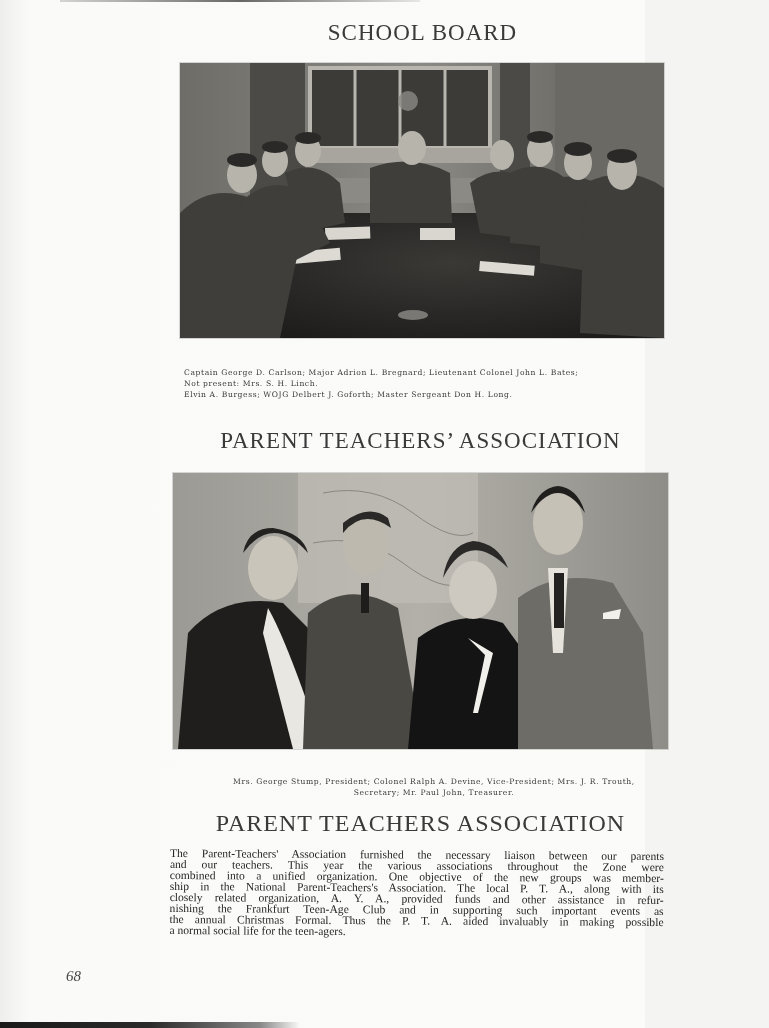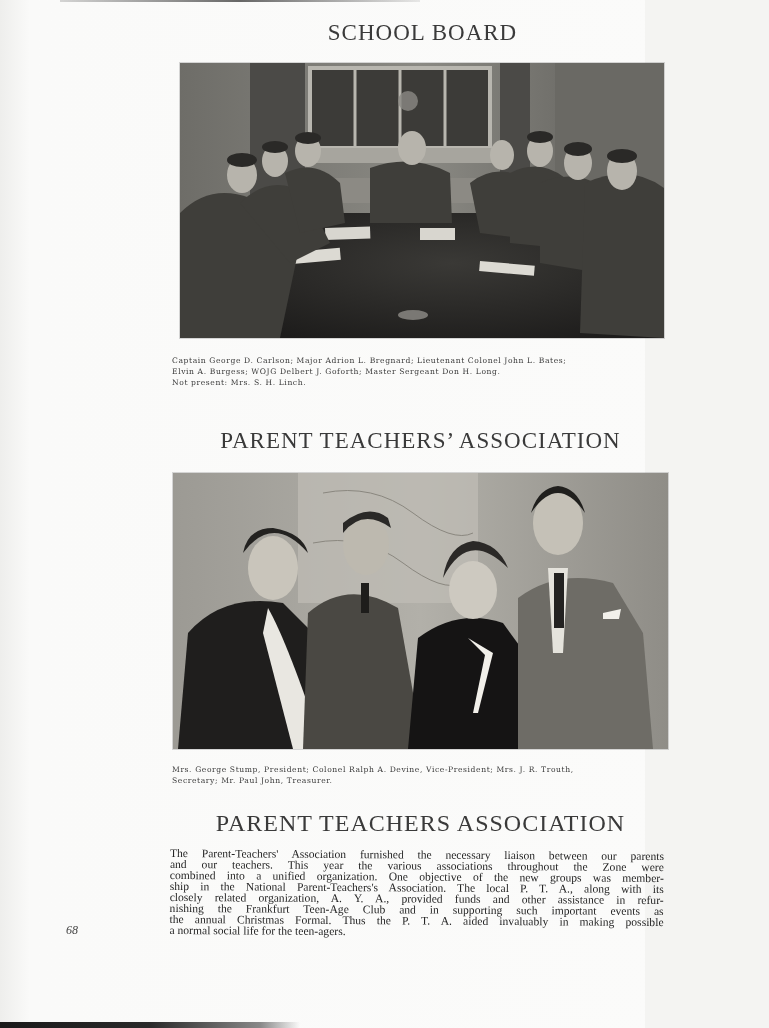--- a/index.html
+++ b/index.html
@@ -34,42 +34,42 @@
     .photo {
       position: absolute; overflow: hidden;
       box-shadow: 0 0 0 1px rgba(0,0,0,0.15);
     }
     .photo-board { left: 180px; top: 63px; width: 484px; height: 275px; background: #4a4a46; }
     .photo-pta   { left: 173px; top: 473px; width: 495px; height: 276px; background: #8a8880; }
 
     .caption {
       position: absolute; font-family: "DejaVu Serif", serif;
       font-size: 7.6px; line-height: 11px; color: #3a3a3a; letter-spacing: 0.6px;
-      margin: 4px;
+      margin: 16px;
     }
     .cap-board { left: 168px; top: 351px; width: 500px; }
     .cap-board span { display: block; white-space: nowrap; }
     .cap-pta { left: 168px; top: 760px; width: 500px; }
-    .cap-pta span { display: block; white-space: nowrap; }
+    .cap-pta span { display: block; white-space: nowrap; text-align: center; }
 
     .body-text {
       position: absolute; left: 170px; top: 848px; width: 494px;
       font-family: "Liberation Serif", serif;
       font-size: 11.6px; line-height: 11px; color: #262626;
       text-align: justify; margin: 0;
       transform: rotate(0.35deg);
       transform-origin: left top;
     }
     .body-text span { display: block; text-align: justify; text-align-last: justify; white-space: nowrap; }
     .body-text span.last { text-align-last: left; }
 
     .page-number {
-      position: absolute; left: 66px; top: 923px;
+      position: absolute; left: 66px; top: 968px;
       font-family: "Liberation Serif", serif; font-style: italic;
-      font-size: 12px; color: #444;
+      font-size: 15px; color: #444;
     }
   </style>
 </head>
 <body>
 
 <div class="page">
   <div class="top-edge"></div>
 
   <h1 class="heading h-school">SCHOOL BOARD</h1>
 
@@ -135,22 +135,22 @@
         <ellipse cx="128" cy="75" rx="13" ry="6"></ellipse>
         <ellipse cx="360" cy="74" rx="13" ry="6"></ellipse>
         <ellipse cx="398" cy="86" rx="14" ry="7"></ellipse>
         <ellipse cx="442" cy="93" rx="15" ry="7"></ellipse>
       </g>
     </svg>
   </div>
 
   <p class="caption cap-board">
     <span>Captain George D. Carlson; Major Adrion L. Bregnard; Lieutenant Colonel John L. Bates;</span>
+    <span>Not present: Mrs. S. H. Linch.</span>
     <span>Elvin A. Burgess; WOJG Delbert J. Goforth; Master Sergeant Don H. Long.</span>
-    <span>Not present: Mrs. S. H. Linch.</span>
   </p>
 
   <h2 class="heading h-pta1">PARENT TEACHERS’ ASSOCIATION</h2>
 
   <div class="photo photo-pta" title="Four PTA officers standing in front of a wall map">
     <svg width="495" height="276" viewBox="0 0 495 276" xmlns="http://www.w3.org/2000/svg">
       <defs>
         <linearGradient id="bgP" x1="0" y1="0" x2="1" y2="0">
           <stop offset="0" stop-color="#9c9a94"></stop>
           <stop offset="0.5" stop-color="#b2b0a9"></stop>

